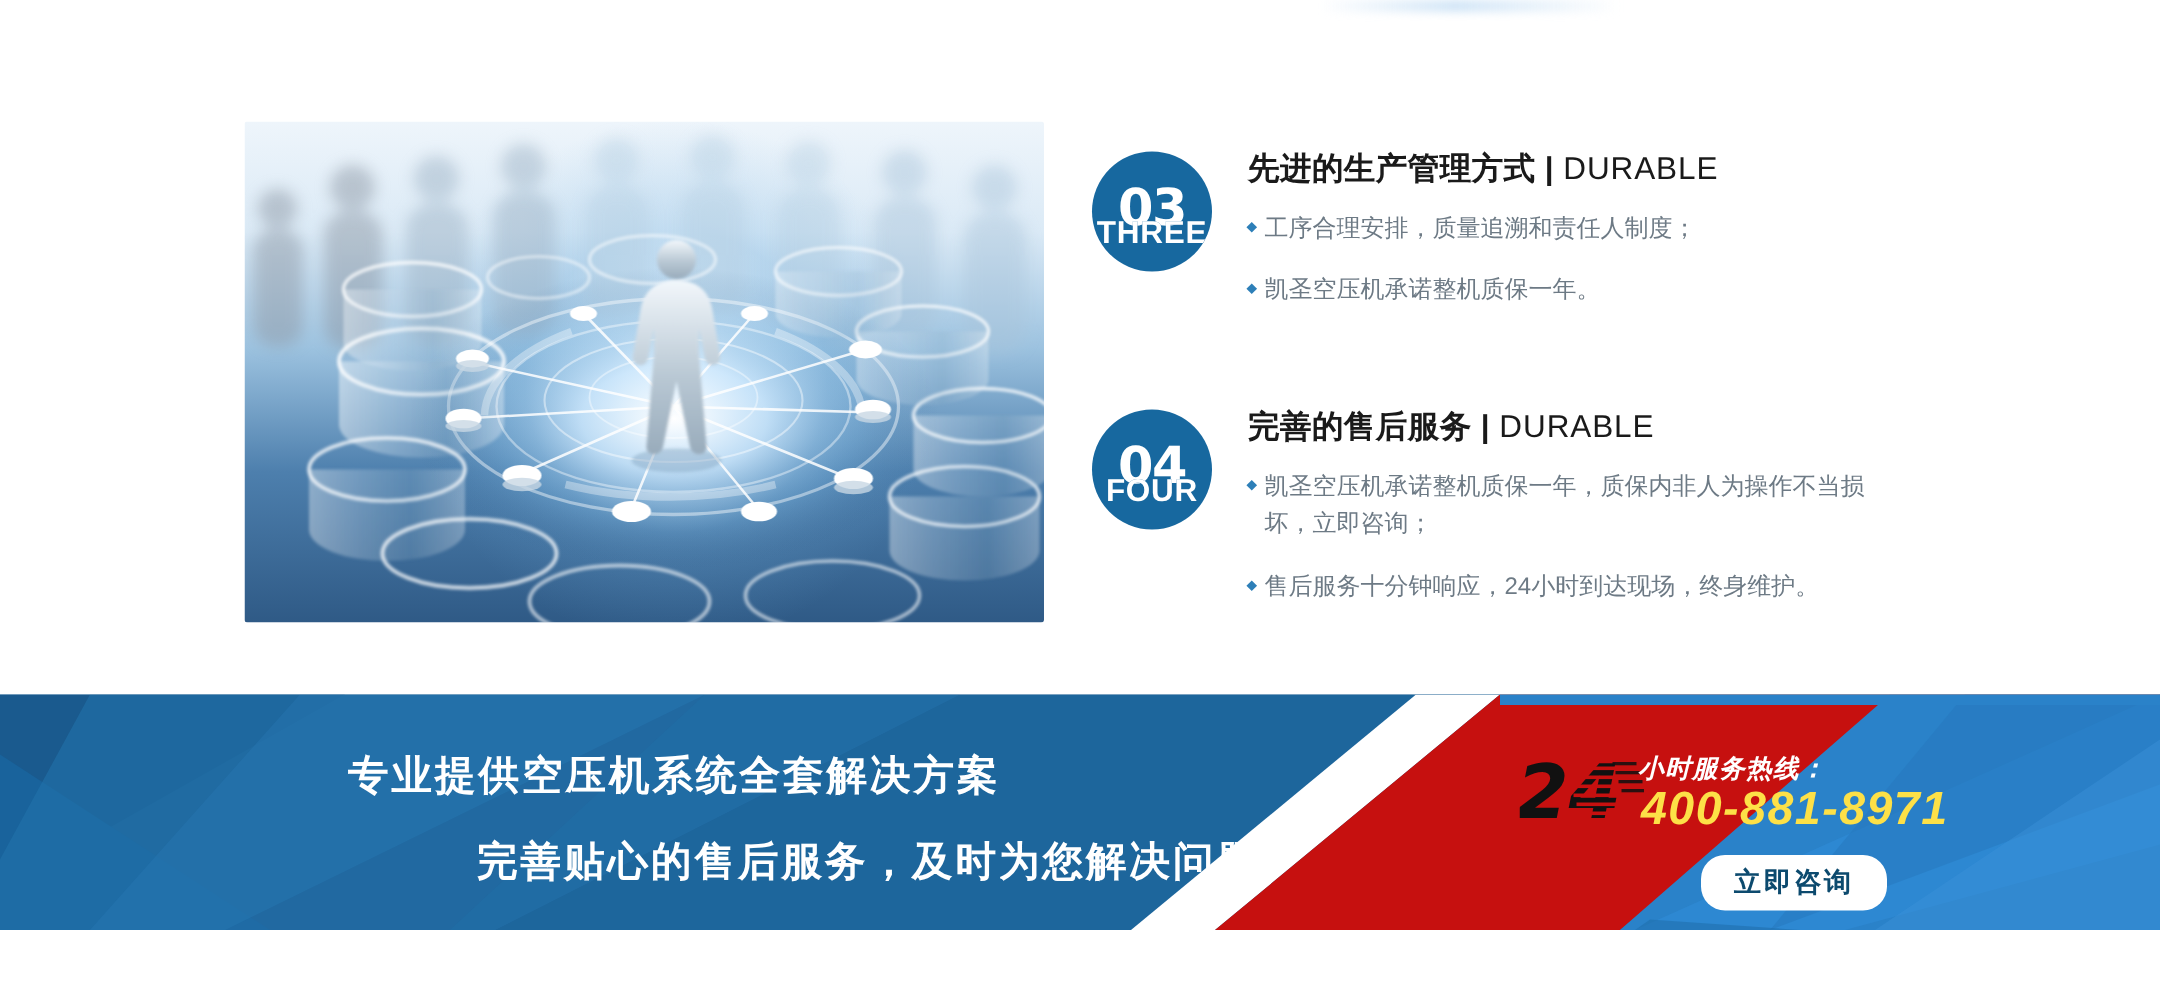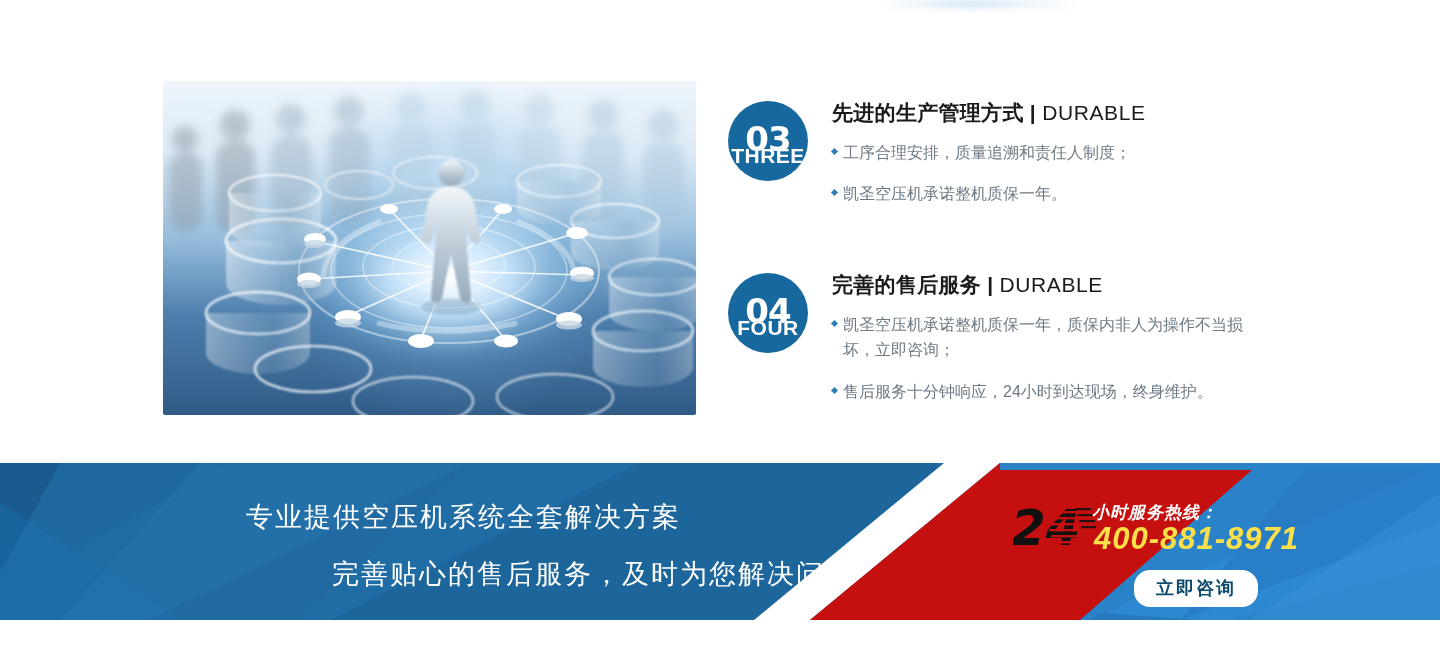--- a/index.html
+++ b/index.html
@@ -71,21 +71,21 @@
   .f4 .fline{max-width:418px;}
 
   
   .banner{
     position:absolute;left:0;top:463px;width:1440px;height:157px;overflow:hidden;
     background:#1d6096;
   }
   .banner svg{position:absolute;inset:0;width:100%;height:100%;display:block;}
 
   .banner-slogans{
-    position:absolute;left:14px;top:0;width:1160px;height:157px;
+    position:absolute;left:0;top:0;width:1160px;height:157px;font-weight:bold;
   }
   .slogan{
     position:absolute;color:#ffffff;font-size:27px;letter-spacing:2px;
     font-family:"Liberation Sans","DejaVu Sans",sans-serif;white-space:nowrap;
   }
   .slogan-1{left:232px;top:36px;}
   .slogan-2{left:318px;top:93px;}
 
   .hotline{position:absolute;left:996px;top:36px;width:300px;height:110px;}
   .num24{

